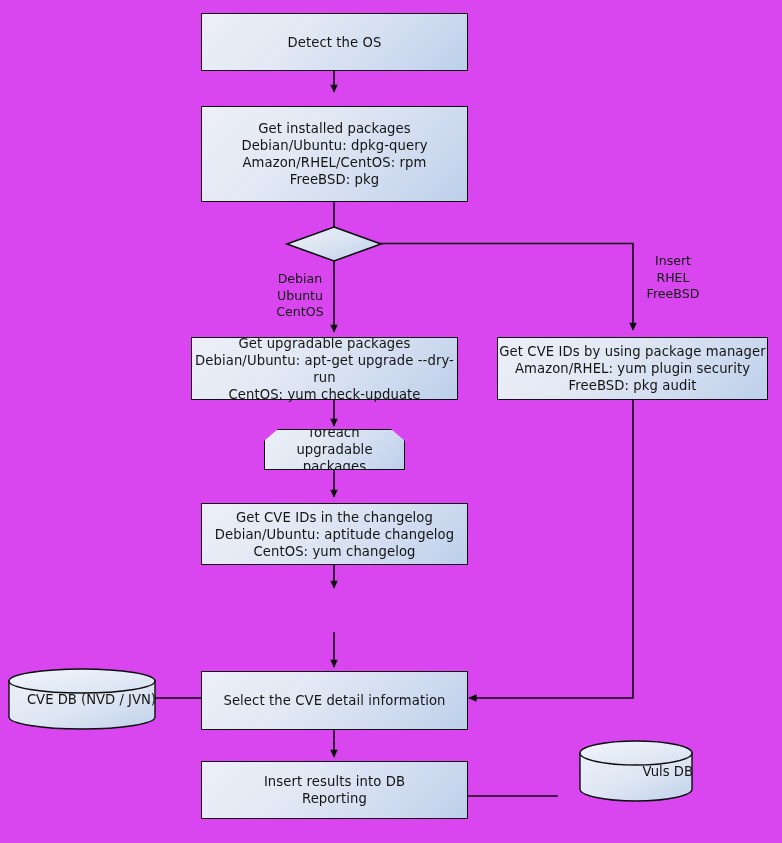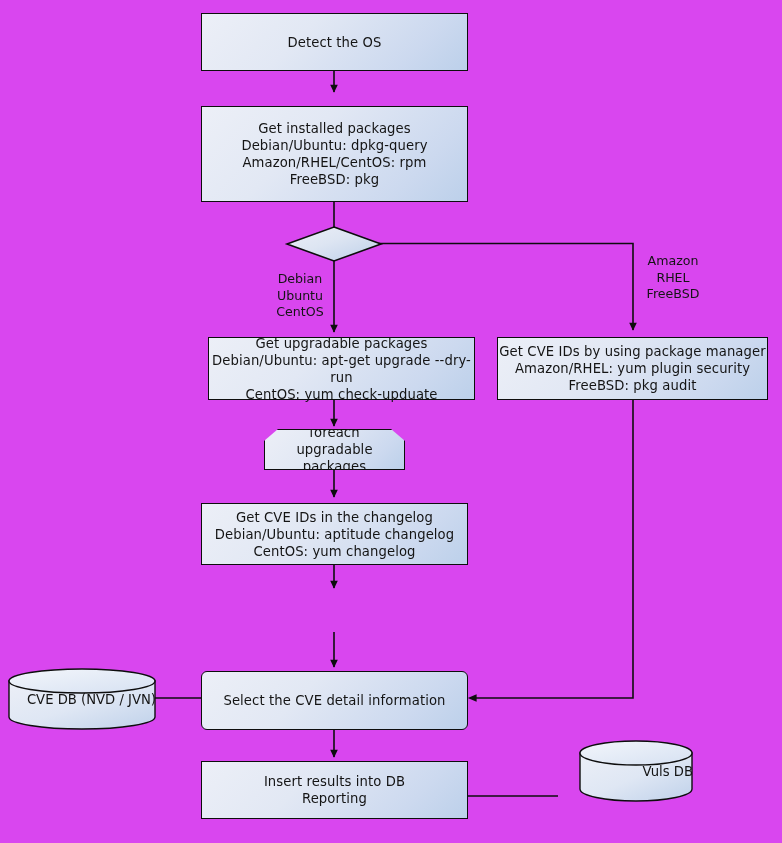--- a/index.html
+++ b/index.html
@@ -131,37 +131,37 @@
     <polygon points="48,1 95,18 48,35 1,18" fill="url(#gradDiamond)" stroke="#0d0d0d" stroke-width="1.6"></polygon>
   </svg>
 
   <div class="node proc" style="left:201px; top:13px; width:267px; height:58px;">Detect the OS</div>
 
   <div class="node proc" style="left:201px; top:98px; width:267px; height:96px;margin-top:8px;">Get installed packages
 Debian/Ubuntu: dpkg-query
 Amazon/RHEL/CentOS: rpm
 FreeBSD: pkg</div>
 
-  <div class="node proc" style="left:208px; top:337px; width:267px; height:63px;">Get upgradable packages
+  <div class="node proc" style="left:191px; top:337px; width:267px; height:63px;">Get upgradable packages
 Debian/Ubuntu: apt-get upgrade --dry-run
 CentOS: yum check-upduate</div>
 
   <div class="node proc" style="left:497px; top:337px; width:271px; height:63px;">Get CVE IDs by using package manager
 Amazon/RHEL: yum plugin security
 FreeBSD: pkg audit</div>
 
   <div class="node proc" style="left:201px; top:503px; width:267px; height:62px;">Get CVE IDs in the changelog
 Debian/Ubuntu: aptitude changelog
 CentOS: yum changelog</div>
 
   <div class="node loop-start" style="left:264px; top:429px; width:141px; height:41px;">foreach
 upgradable  packages</div>
 
 
-  <div class="node proc" style="left:201px; top:671px; width:267px; height:59px;border-radius:6px;">Select the CVE detail information</div>
+  <div class="node proc" style="left:201px; top:671px; width:267px; height:59px;">Select the CVE detail information</div>
 
   <div class="node proc" style="left:201px; top:761px; width:267px; height:58px;">Insert results into DB
 Reporting</div>
 
   <div style="position:absolute; left:8px; top:668px; width:148px; height:62px;">
     <svg class="shape-svg" style="left:0; top:0;" width="148" height="62" viewBox="0 0 148 62" xmlns="http://www.w3.org/2000/svg">
       <defs>
         <linearGradient id="gradCyl1" x1="0" y1="0" x2="1" y2="1">
           <stop offset="0%" stop-color="#eceff7"></stop>
           <stop offset="50%" stop-color="#dfe7f4"></stop>
@@ -194,17 +194,17 @@
       <path d="M1,13 L1,49 A56,12 0 0 0 113,49 L113,13 Z" fill="url(#gradCyl2)" stroke="#0d0d0d" stroke-width="1.4"></path>
       <ellipse cx="57" cy="13" rx="56" ry="12" fill="url(#gradTop2)" stroke="#0d0d0d" stroke-width="1.4"></ellipse>
     </svg>
     <div class="db-label" style="top:24px; left:0;">Vuls DB</div>
   </div>
 
   <div class="branch-label" style="left:270px; top:271px; width:60px; text-align:center;">Debian
 Ubuntu
 CentOS</div>
 
-  <div class="branch-label" style="left:637px; top:253px; width:72px; text-align:center;">Amazon
+  <div class="branch-label" style="left:637px; top:253px; width:72px; text-align:center;">Insert
 RHEL
 FreeBSD</div>
 
 </div>
 
 </body></html>

